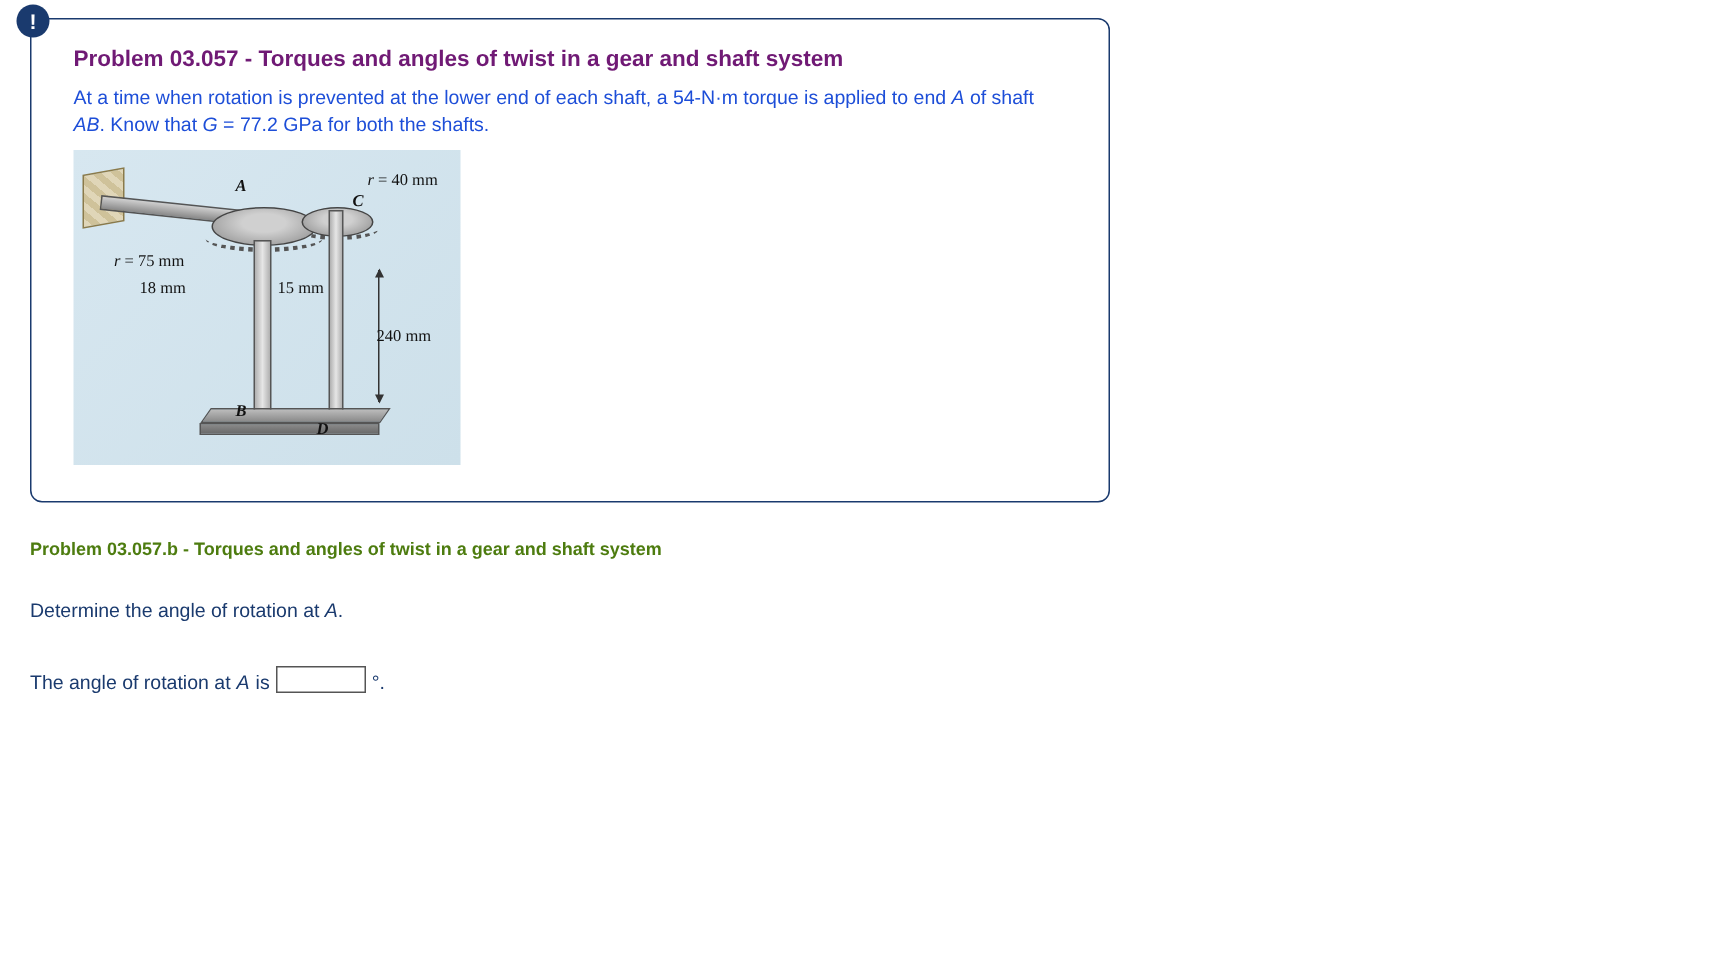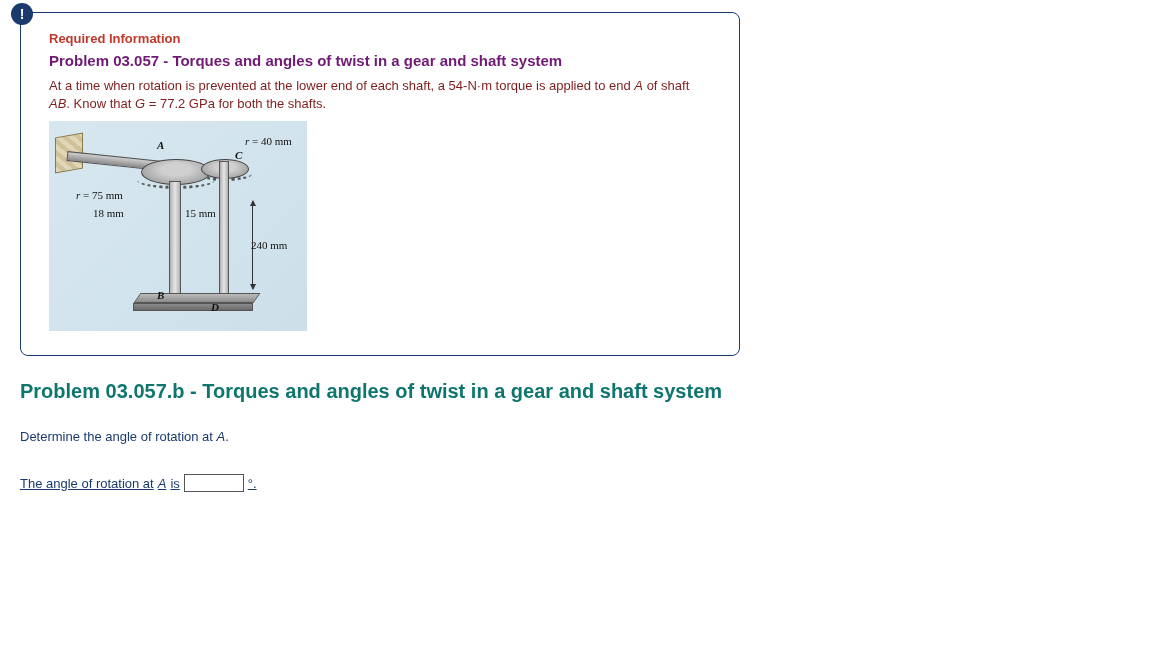--- a/index.html
+++ b/index.html
@@ -40,21 +40,21 @@
       font-size: 13px;
       margin-bottom: 6px;
     }
     .problem-title {
       color: #701a75;
       font-weight: bold;
       font-size: 15px;
       margin-bottom: 8px;
     }
     .problem-desc {
-      color: #7f1d1d;
+      color: #1d4ed8;
       font-size: 13px;
       line-height: 1.4;
       margin-bottom: 6px;
     }
     .problem-desc i { font-style: italic; }
     .diagram {
       width: 258px;
       height: 210px;
       background: linear-gradient(135deg, #d7e7f0 0%, #cde0ea 100%);
       margin-top: 8px;
@@ -149,54 +149,52 @@
     }
     .arrow240::before, .arrow240::after {
       content:""; position:absolute; left:-3px;
       border-left:3px solid transparent;
       border-right:3px solid transparent;
     }
     .arrow240::before { top:-1px; border-bottom:6px solid #333; }
     .arrow240::after { bottom:-1px; border-top:6px solid #333; }
 
     .sub-title {
-      color: #0f766e;
-      font-weight: bold;
-      font-size: 20px;
+      color: #4d7c0f;
+      font-weight: bold;
+      font-size: 12px;
       margin: 6px 0 26px 0;
     }
     .question {
       color: #1a3a6e;
       font-size: 13px;
       margin-bottom: 30px;
     }
     .answer-row {
       color: #1a3a6e;
       font-size: 13px;
       display: flex;
-      align-items: center;
+      align-items: flex-end;
       gap: 4px;
-      text-decoration: underline;
     }
     .answer-row input {
       width: 60px;
       height: 18px;
       border: 1px solid #555;
       font-size: 12px;
       padding: 0 2px;
     }
     .answer-row i { font-style: italic; }
   </style>
 </head>
 <body>
 
 <div class="info-box">
   <div class="badge">!</div>
 
-  <div class="req-label">Required Information</div>
 
   <div class="problem-title">Problem 03.057 - Torques and angles of twist in a gear and shaft system</div>
 
   <div class="problem-desc">
     <span>At a time when rotation is prevented at the lower end of each shaft, a 54-N·m torque is applied to end </span><i>A</i><span> of shaft </span><i>AB</i><span>. Know that </span><i>G</i><span> = 77.2 GPa for both the shafts.</span>
   </div>
 
   <div class="diagram">
     <div class="wall"></div>
     <div class="handle"></div>

